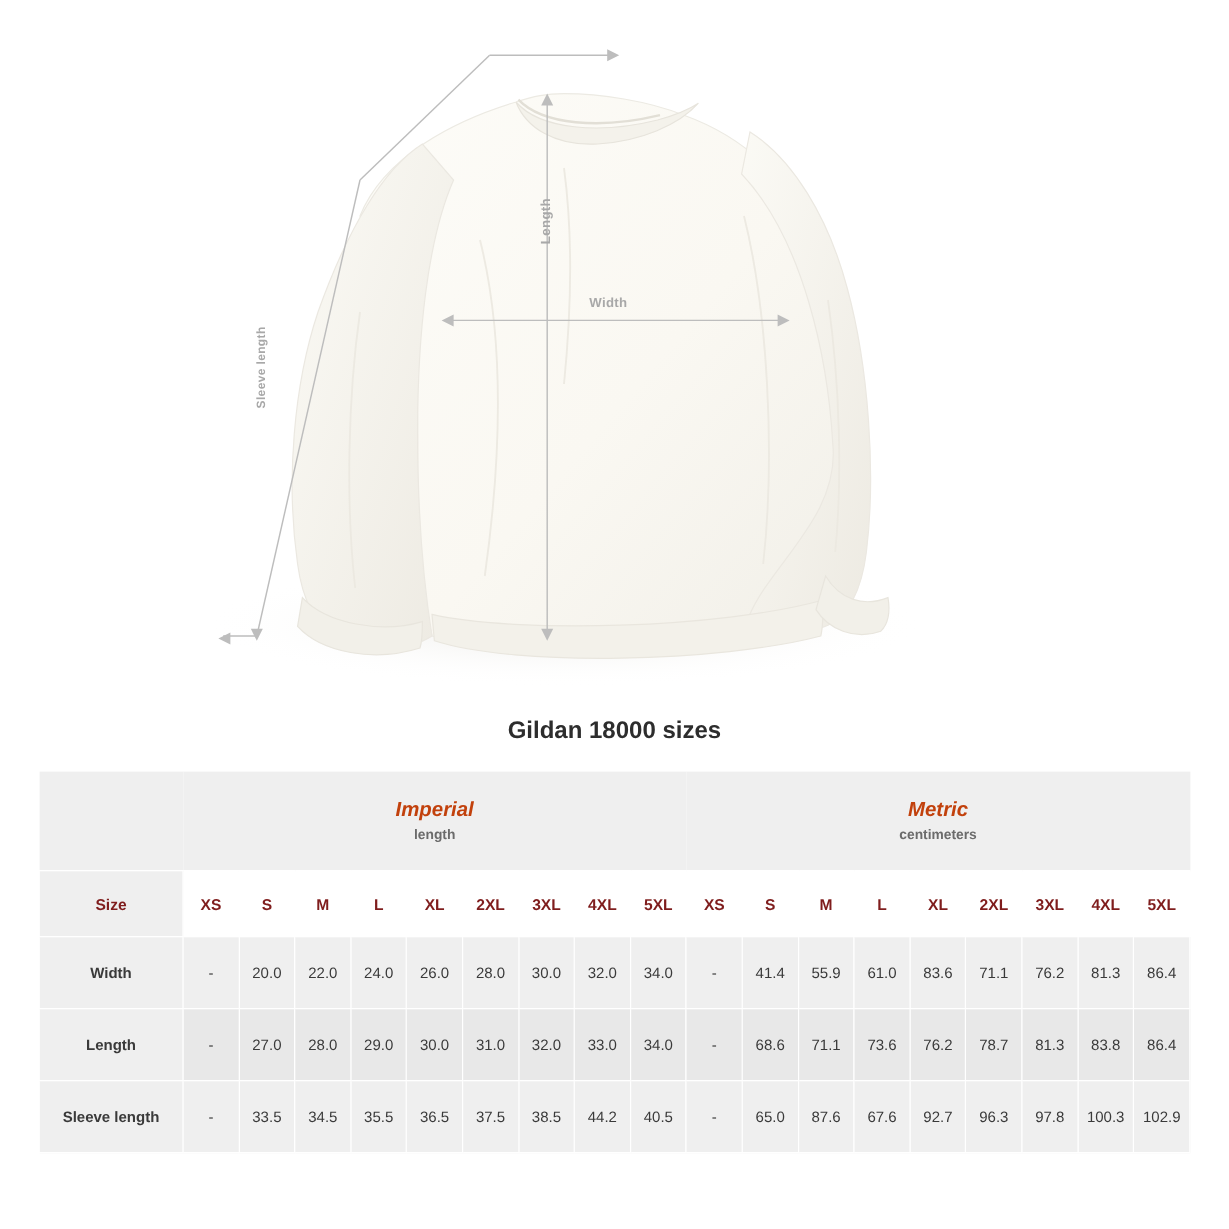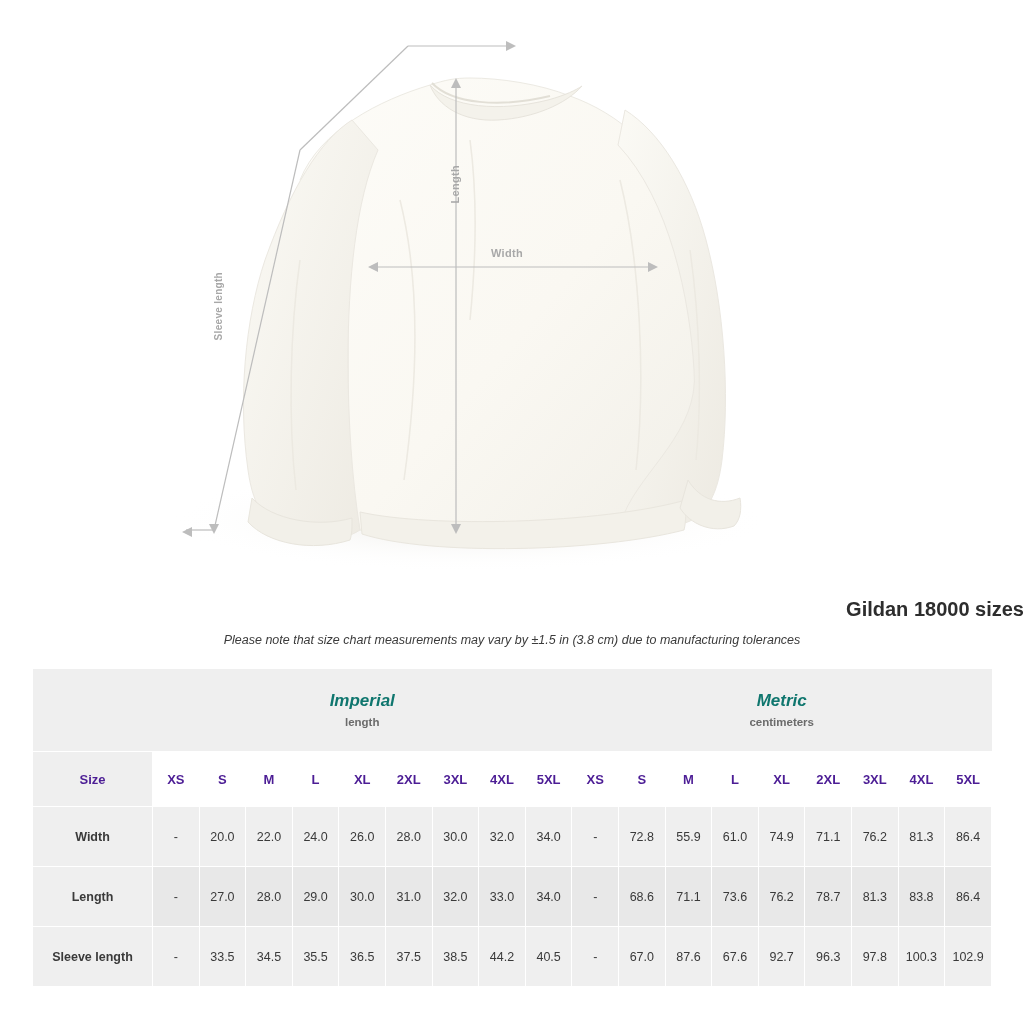--- a/index.html
+++ b/index.html
@@ -58,21 +58,20 @@
   
   #title-block {
     text-align: center;
     margin-top: 8px;
   }
   #chart-title {
     font-size: 20px;
     font-weight: bold;
     color: #2d2d2d;
     margin: 0;
-    text-align: right;
   }
   #chart-note {
     font-size: 12.5px;
     font-style: italic;
     color: #3b3b3b;
     margin: 12px 0 0 0;
   }
 
   
   #table-wrap {
@@ -94,39 +93,39 @@
   }
   .unit-head {
     background: #efefef !important;
     border: none !important;
     height: 82px !important;
   }
   .unit-title {
     font-size: 17px;
     font-weight: bold;
     font-style: italic;
-    color: #0f766e;
+    color: #c2410c;
     display: block;
     line-height: 1.1;
   }
   .unit-sub {
     font-size: 11.5px;
     color: #6b6b6b;
     display: block;
     margin-top: 5px;
   }
   .corner-cell {
     background: #efefef !important;
     border: none !important;
   }
   tr.size-row td {
     background: #ffffff;
     font-weight: bold;
     font-size: 13px;
-    color: #4c1d95;
+    color: #7f1d1d;
     height: 54px;
   }
   tr.size-row td.rowlabel {
     background: #efefef;
     font-weight: bold;
   }
   td.rowlabel {
     background: #efefef !important;
     font-weight: bold;
     font-size: 13px;
@@ -238,21 +237,20 @@
     </g>
   </svg>
 
   <div class="dim-label" id="label-length">Length</div>
   <div class="dim-label" id="label-width">Width</div>
   <div class="dim-label" id="label-sleeve">Sleeve length</div>
 </div>
 
 <div id="title-block">
   <h1 id="chart-title">Gildan 18000 sizes</h1>
-  <p id="chart-note">Please note that size chart measurements may vary by ±1.5 in (3.8 cm) due to manufacturing tolerances</p>
 </div>
 
 <div id="table-wrap">
   <table class="sizechart">
     <colgroup>
       <col class="c-label">
       <col class="c-cell">
         <col class="c-cell">
         <col class="c-cell">
         <col class="c-cell">
@@ -312,24 +310,24 @@
         <td>-</td>
         <td>20.0</td>
         <td>22.0</td>
         <td>24.0</td>
         <td>26.0</td>
         <td>28.0</td>
         <td>30.0</td>
         <td>32.0</td>
         <td>34.0</td>
         <td>-</td>
-        <td>72.8</td>
+        <td>41.4</td>
         <td>55.9</td>
         <td>61.0</td>
-        <td>74.9</td>
+        <td>83.6</td>
         <td>71.1</td>
         <td>76.2</td>
         <td>81.3</td>
         <td>86.4</td>
       </tr>
 
       <tr class="data-row alt">
         <td class="rowlabel">Length</td>
         <td>-</td>
         <td>27.0</td>
@@ -356,21 +354,21 @@
         <td>-</td>
         <td>33.5</td>
         <td>34.5</td>
         <td>35.5</td>
         <td>36.5</td>
         <td>37.5</td>
         <td>38.5</td>
         <td>44.2</td>
         <td>40.5</td>
         <td>-</td>
-        <td>67.0</td>
+        <td>65.0</td>
         <td>87.6</td>
         <td>67.6</td>
         <td>92.7</td>
         <td>96.3</td>
         <td>97.8</td>
         <td>100.3</td>
         <td>102.9</td>
       </tr>
     </tbody>
   </table>

